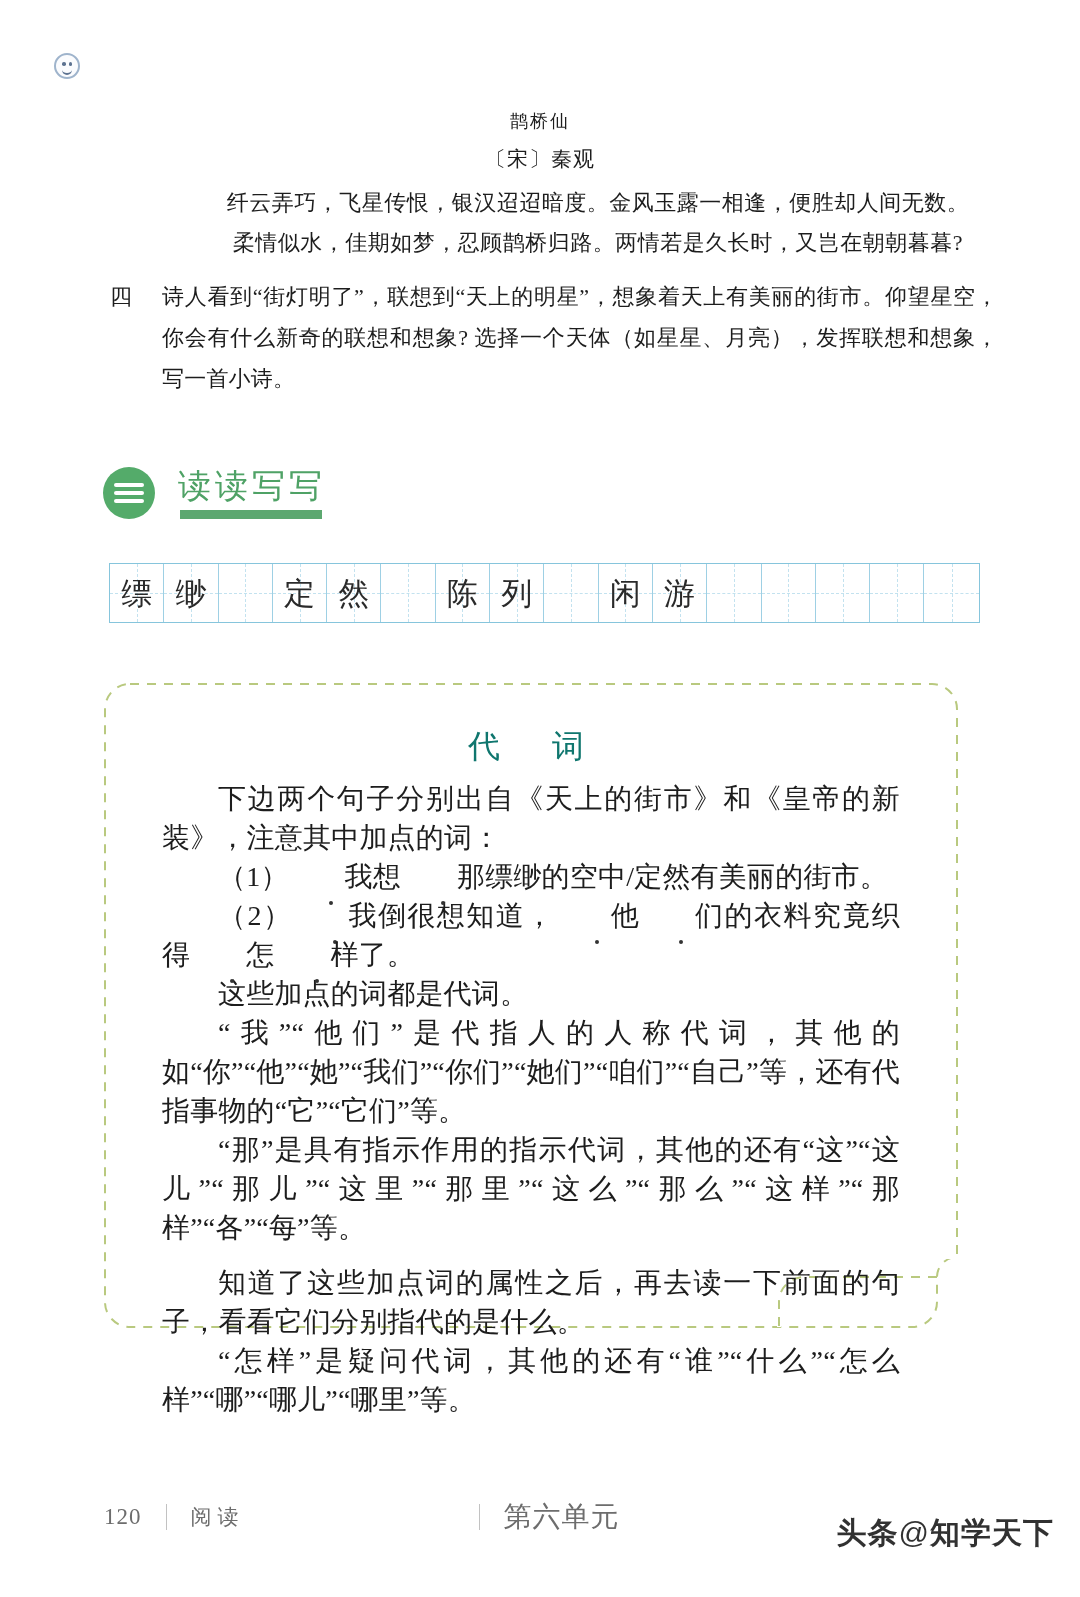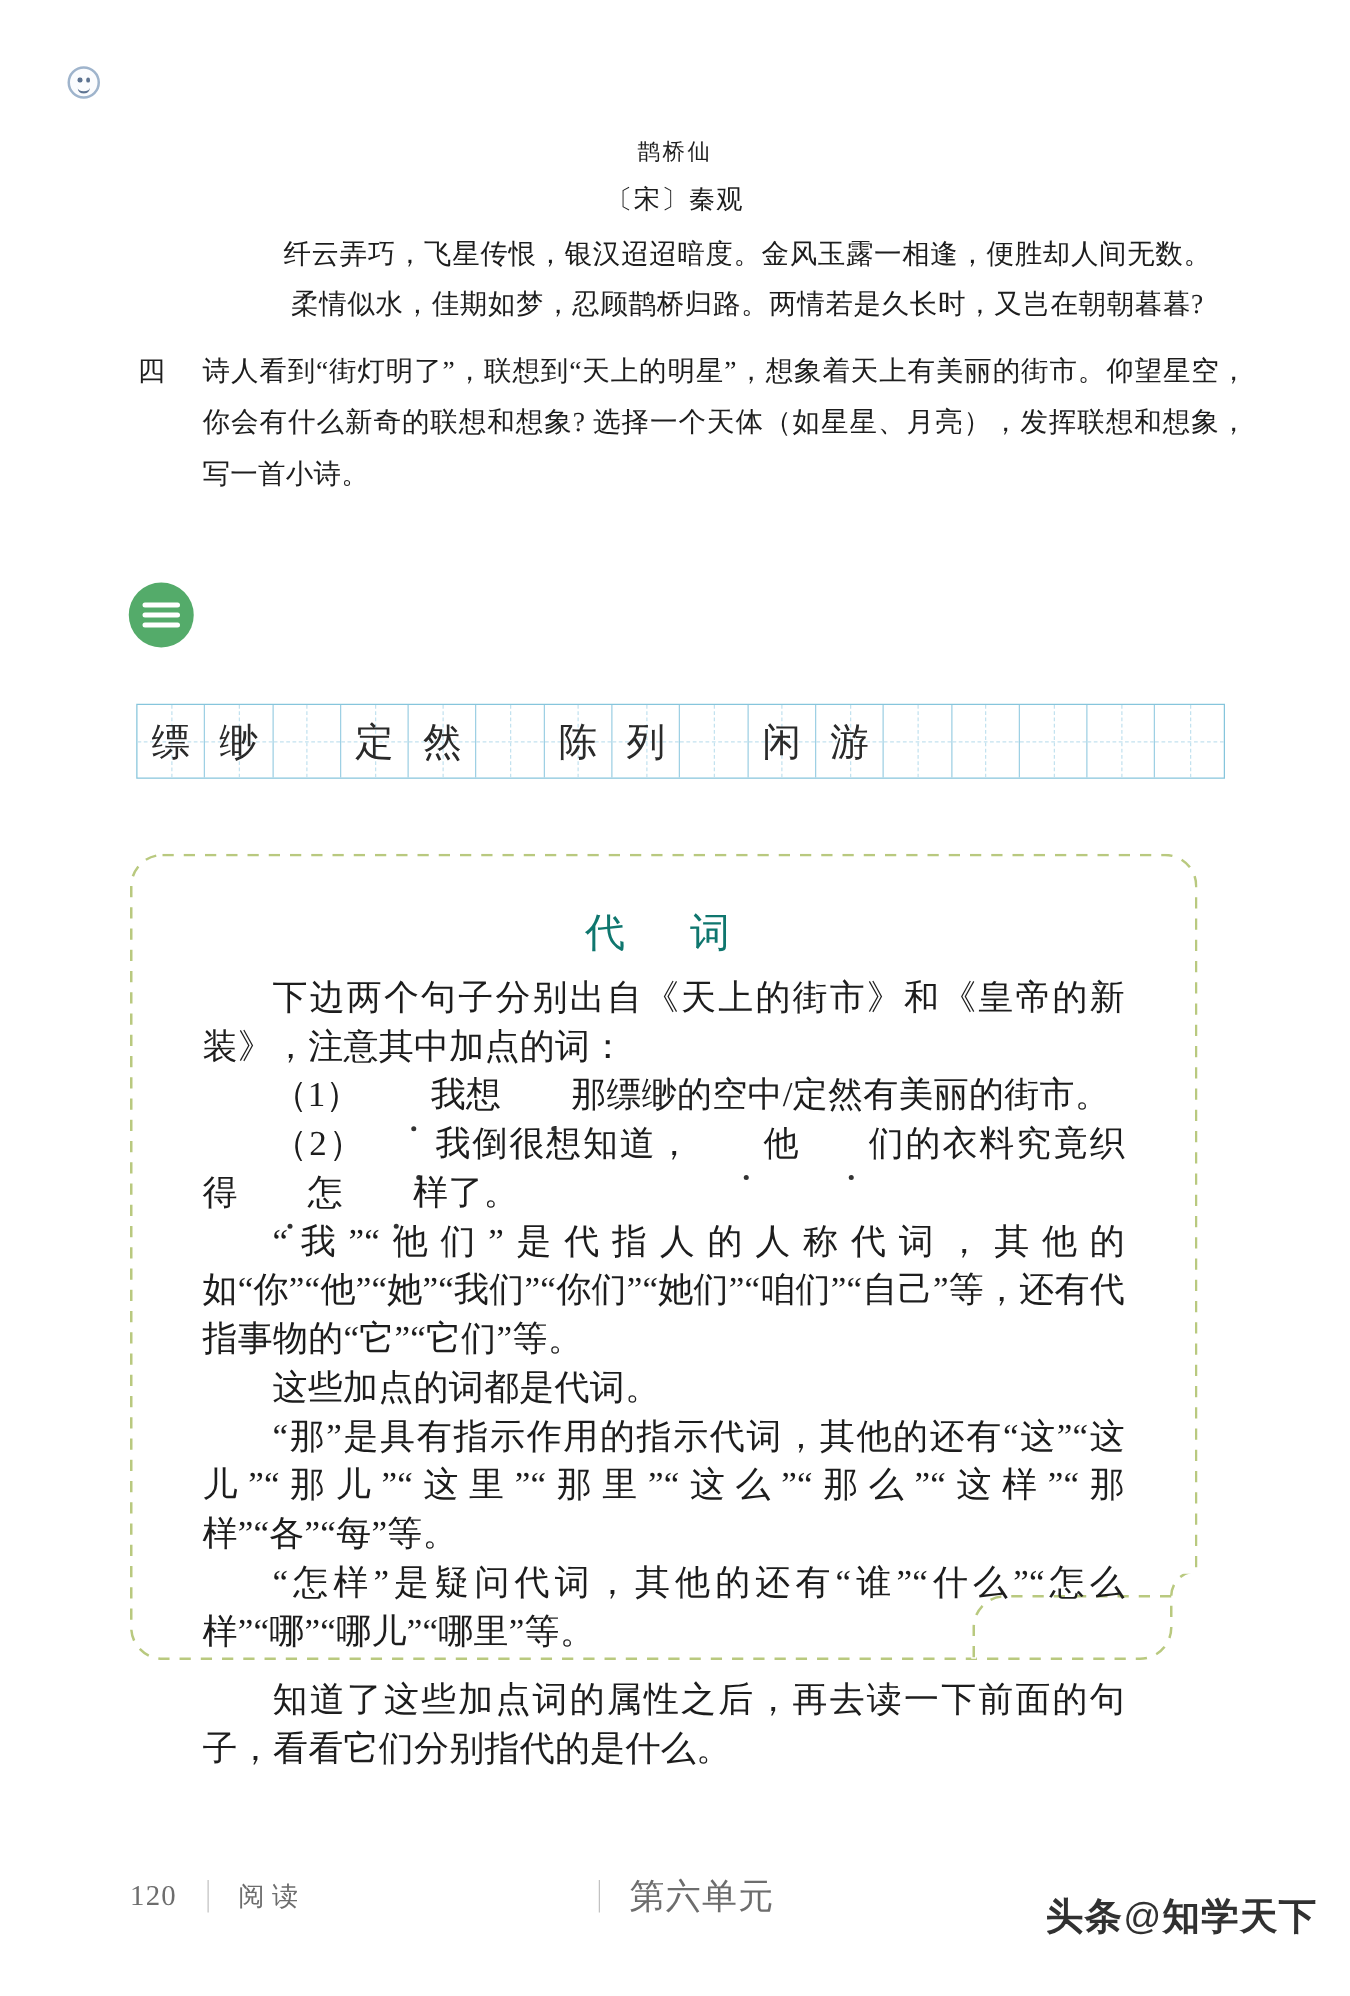--- a/index.html
+++ b/index.html
@@ -318,20 +318,24 @@
 <div class="ex-item">
   <div class="ex-num">四</div>
   <div class="ex-body">诗人看到“街灯明了”，联想到“天上的明星”，想象着天上有美丽的街市。仰望星空，你会有什么新奇的联想和想象? 选择一个天体（如星星、月亮），发挥联想和想象，写一首小诗。</div>
 </div>
 
 <div class="section-head">
   <div class="sh-icon">
     <i></i>
     <i></i>
     <i></i>
+  </div>
+  <div class="sh-text-wrap">
+    <div class="sh-text">读读写写</div>
+    <div class="sh-underline"></div>
   </div>
 </div>
 
 <div class="char-grid" id="charGrid">
     <div class="char-cell">
       <span>缥</span>
     </div>
     <div class="char-cell">
       <span>缈</span>
     </div>
@@ -383,25 +387,25 @@
   <svg class="kbox-border" width="854" height="645" viewBox="0 0 854 645">
     <path d="M 26 1 H 828 A 25 25 0 0 1 853 26 V 574 A 20 20 0 0 0 833 594 V 619 A 25 25 0 0 1 808 644 H 26 A 25 25 0 0 1 1 619 V 26 A 25 25 0 0 1 26 1 Z" fill="none" stroke="#b9c97f" stroke-width="2" stroke-dasharray="9 8" stroke-linecap="butt"></path>
     <path d="M 853 574 H 700 A 25 25 0 0 0 675 599 V 644" fill="none" stroke="#ffffff" stroke-width="4"></path>
     <path d="M 833 594 H 700 A 25 25 0 0 0 675 619 V 644" fill="none" stroke="#b9c97f" stroke-width="2" stroke-dasharray="9 8"></path>
   </svg>
   <div class="kbox-inner">
     <div class="kbox-title">代　词</div>
     <p class="kp indent">下边两个句子分别出自《天上的街市》和《皇帝的新装》，注意其中加点的词：</p>
     <p class="kp sub"><span>（1）<span class="dot-em">我</span>想<span class="dot-em">那</span>缥缈的空中/定然有美丽的街市。</span></p>
     <p class="kp sub"><span>（2）<span class="dot-em">我</span>倒很想知道，<span class="dot-em">他</span><span class="dot-em">们</span>的衣料究竟织得<span class="dot-em">怎</span><span class="dot-em">样</span>了。</span></p>
+    <p class="kp indent">这些加点的词都是代词。</p>
     <p class="kp indent">“我”“他们”是代指人的人称代词，其他的如“你”“他”“她”“我们”“你们”“她们”“咱们”“自己”等，还有代指事物的“它”“它们”等。</p>
-    <p class="kp indent">这些加点的词都是代词。</p>
     <p class="kp indent">“那”是具有指示作用的指示代词，其他的还有“这”“这儿”“那儿”“这里”“那里”“这么”“那么”“这样”“那样”“各”“每”等。</p>
+    <p class="kp indent gap">知道了这些加点词的属性之后，再去读一下前面的句子，看看它们分别指代的是什么。</p>
     <p class="kp indent">“怎样”是疑问代词，其他的还有“谁”“什么”“怎么样”“哪”“哪儿”“哪里”等。</p>
-    <p class="kp indent gap">知道了这些加点词的属性之后，再去读一下前面的句子，看看它们分别指代的是什么。</p>
   </div>
 </div>
 
 <div class="footer">
   <span class="f-page">120</span>
   <span class="f-rule"></span>
   <span class="f-label">阅读</span>
   <span class="f-spacer"></span>
   <span class="f-rule"></span>
   <span class="f-unit">第六单元</span>

